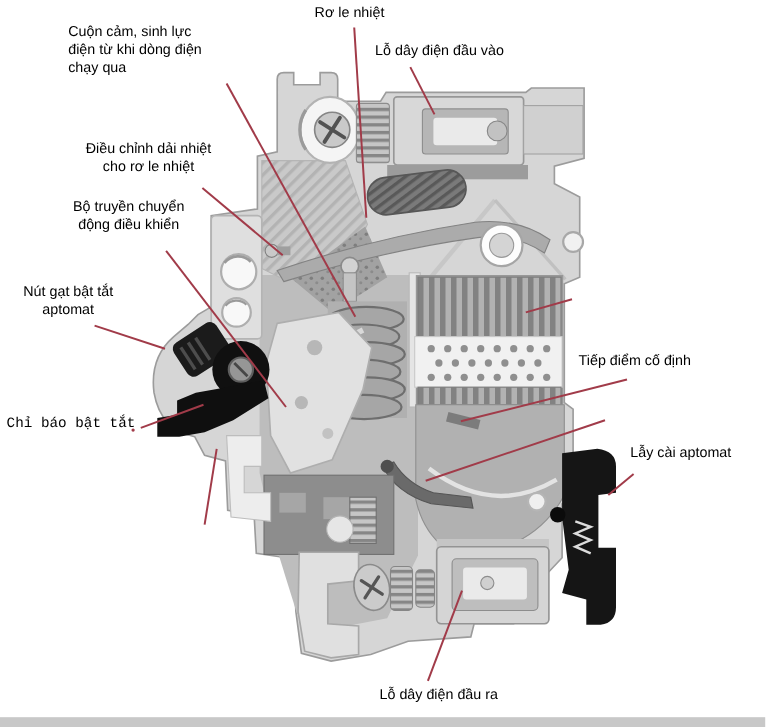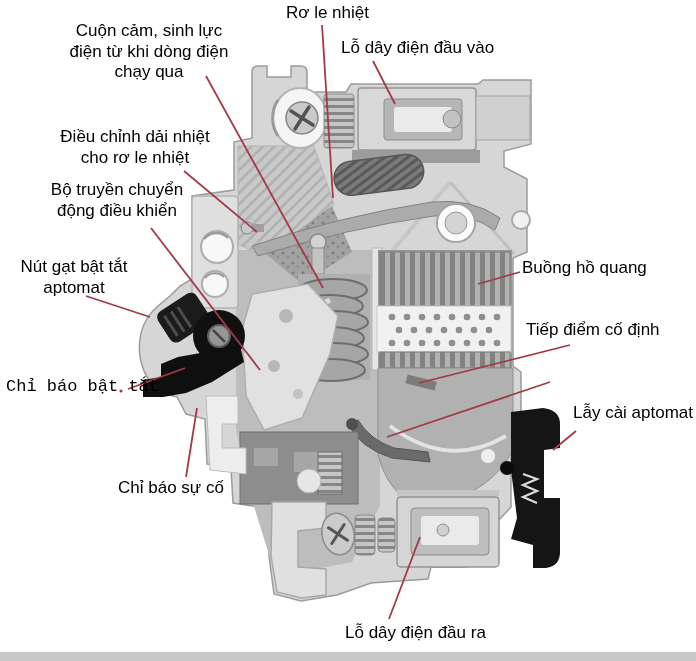--- a/index.html
+++ b/index.html
@@ -1,25 +1,25 @@
 <!DOCTYPE html>
 <html><head>
 <meta charset="utf-8">
 <style>
   html,body{margin:0;padding:0;background:#fff;}
   .stage{position:relative;width:696px;height:661px;background:#fff;overflow:hidden;
          font-family:"Liberation Sans", sans-serif;}
   .art{position:absolute;left:0;top:0;}
-  .lbl{position:absolute;font-size:17px;line-height:1.22;color:#000;white-space:pre-line;}
-  .lbl-coil{left:42px;top:21px;width:214px;text-align:center;}
+  .lbl{position:absolute;font-size:13px;line-height:1.22;color:#000;white-space:pre-line;}
+  .lbl-coil{left:62px;top:21px;width:214px;}
   .lbl-thermal-relay{left:286px;top:3px;}
   .lbl-input-hole{left:341px;top:38px;}
   .lbl-thermal-adjust{left:40px;top:127px;width:190px;text-align:center;}
   .lbl-transmission{left:30px;top:180px;width:174px;text-align:center;}
-  .lbl-toggle{left:12px;top:257px;width:124px;text-align:center;}
+  .lbl-toggle{left:0;top:257px;width:124px;text-align:center;}
   .lbl-onoff{left:6px;top:377px;font-family:Liberation Mono, monospace;}
   .lbl-fault{left:118px;top:478px;}
   .lbl-arc{left:522px;top:258px;}
   .lbl-fixed{left:526px;top:320px;}
   .lbl-moving{left:550px;top:365px;}
   .lbl-latch{left:557px;top:403px;margin-left:16px;}
   .lbl-output{left:345px;top:623px;}
   .leader{stroke:#a13b49;stroke-width:1.8;fill:none;}
 </style>
 </head>
@@ -239,19 +239,17 @@
 chạy qua</div>
 <div class="lbl lbl-thermal-relay">Rơ le nhiệt</div>
 <div class="lbl lbl-input-hole">Lỗ dây điện đầu vào</div>
 <div class="lbl lbl-thermal-adjust">Điều chỉnh dải nhiệt
 cho rơ le nhiệt</div>
 <div class="lbl lbl-transmission">Bộ truyền chuyển
 động điều khiển</div>
 <div class="lbl lbl-toggle">Nút gạt bật tắt
 aptomat</div>
 <div class="lbl lbl-onoff">Chỉ báo bật tắt</div>
-<div class="lbl lbl-fault">Chỉ báo sự cố</div>
-<div class="lbl lbl-arc">Buồng hồ quang</div>
 <div class="lbl lbl-fixed">Tiếp điểm cố định</div>
 <div class="lbl lbl-latch">Lẫy cài aptomat</div>
 <div class="lbl lbl-output">Lỗ dây điện đầu ra</div>
 
 </div>
 
 </body></html>

